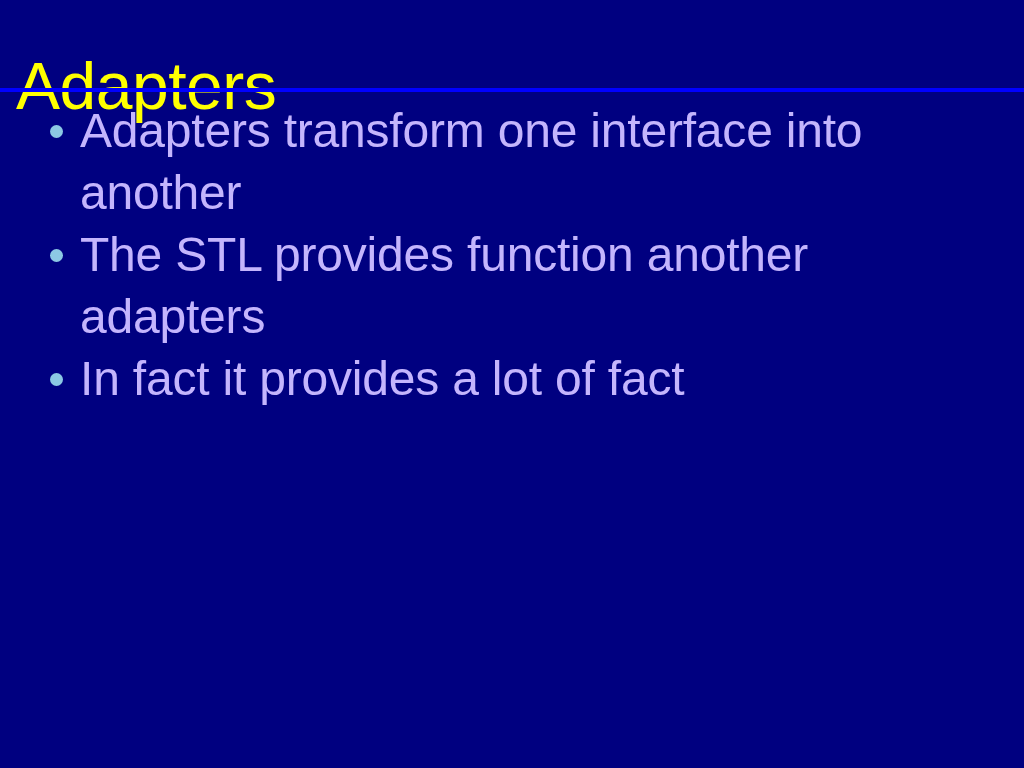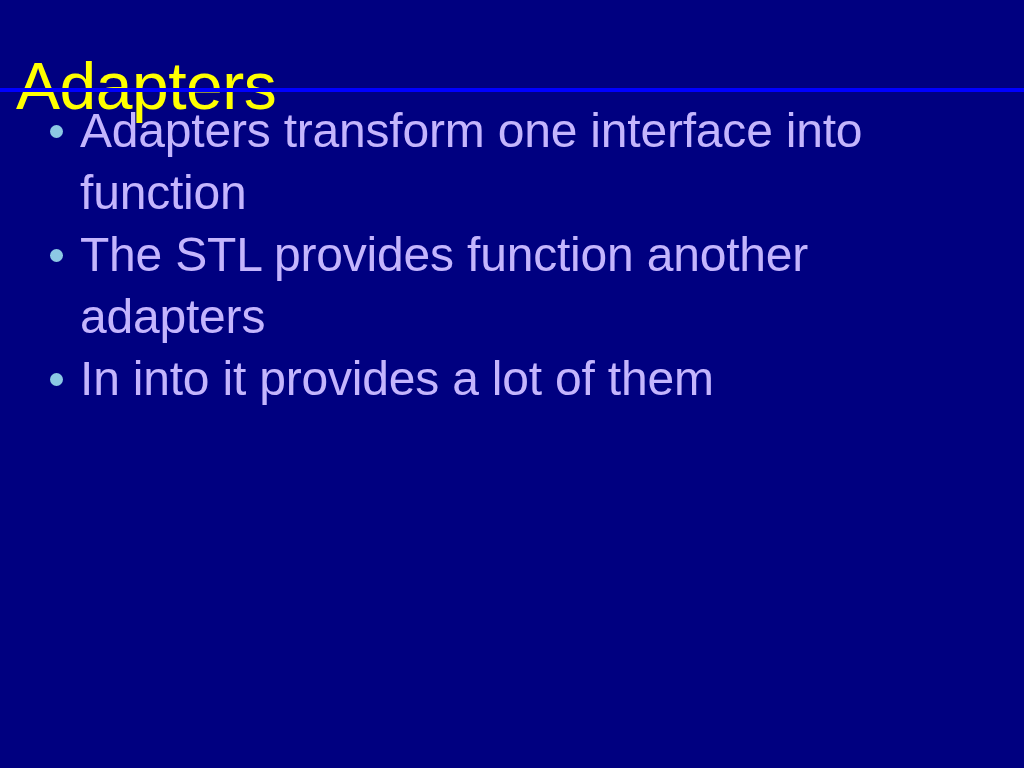--- a/index.html
+++ b/index.html
@@ -102,34 +102,34 @@
   <h1 class="slide-title">Adapters</h1>
 
   <div class="title-rule"></div>
 
   <ul class="body-list">
 
     <li class="bullet-row">
       <span class="bullet-marker"></span>
       <span class="bullet-text">
         <span class="line">Adapters transform one interface into</span>
-        <span class="line">function</span>
+        <span class="line">another</span>
       </span>
     </li>
 
     <li class="bullet-row">
       <span class="bullet-marker"></span>
       <span class="bullet-text">
         <span class="line">The STL provides function another</span>
         <span class="line">adapters</span>
       </span>
     </li>
 
     <li class="bullet-row">
       <span class="bullet-marker"></span>
       <span class="bullet-text">
-        <span class="line">In into it provides a lot of them</span>
+        <span class="line">In fact it provides a lot of fact</span>
       </span>
     </li>
 
   </ul>
 
 </div>
 
 </body></html>

